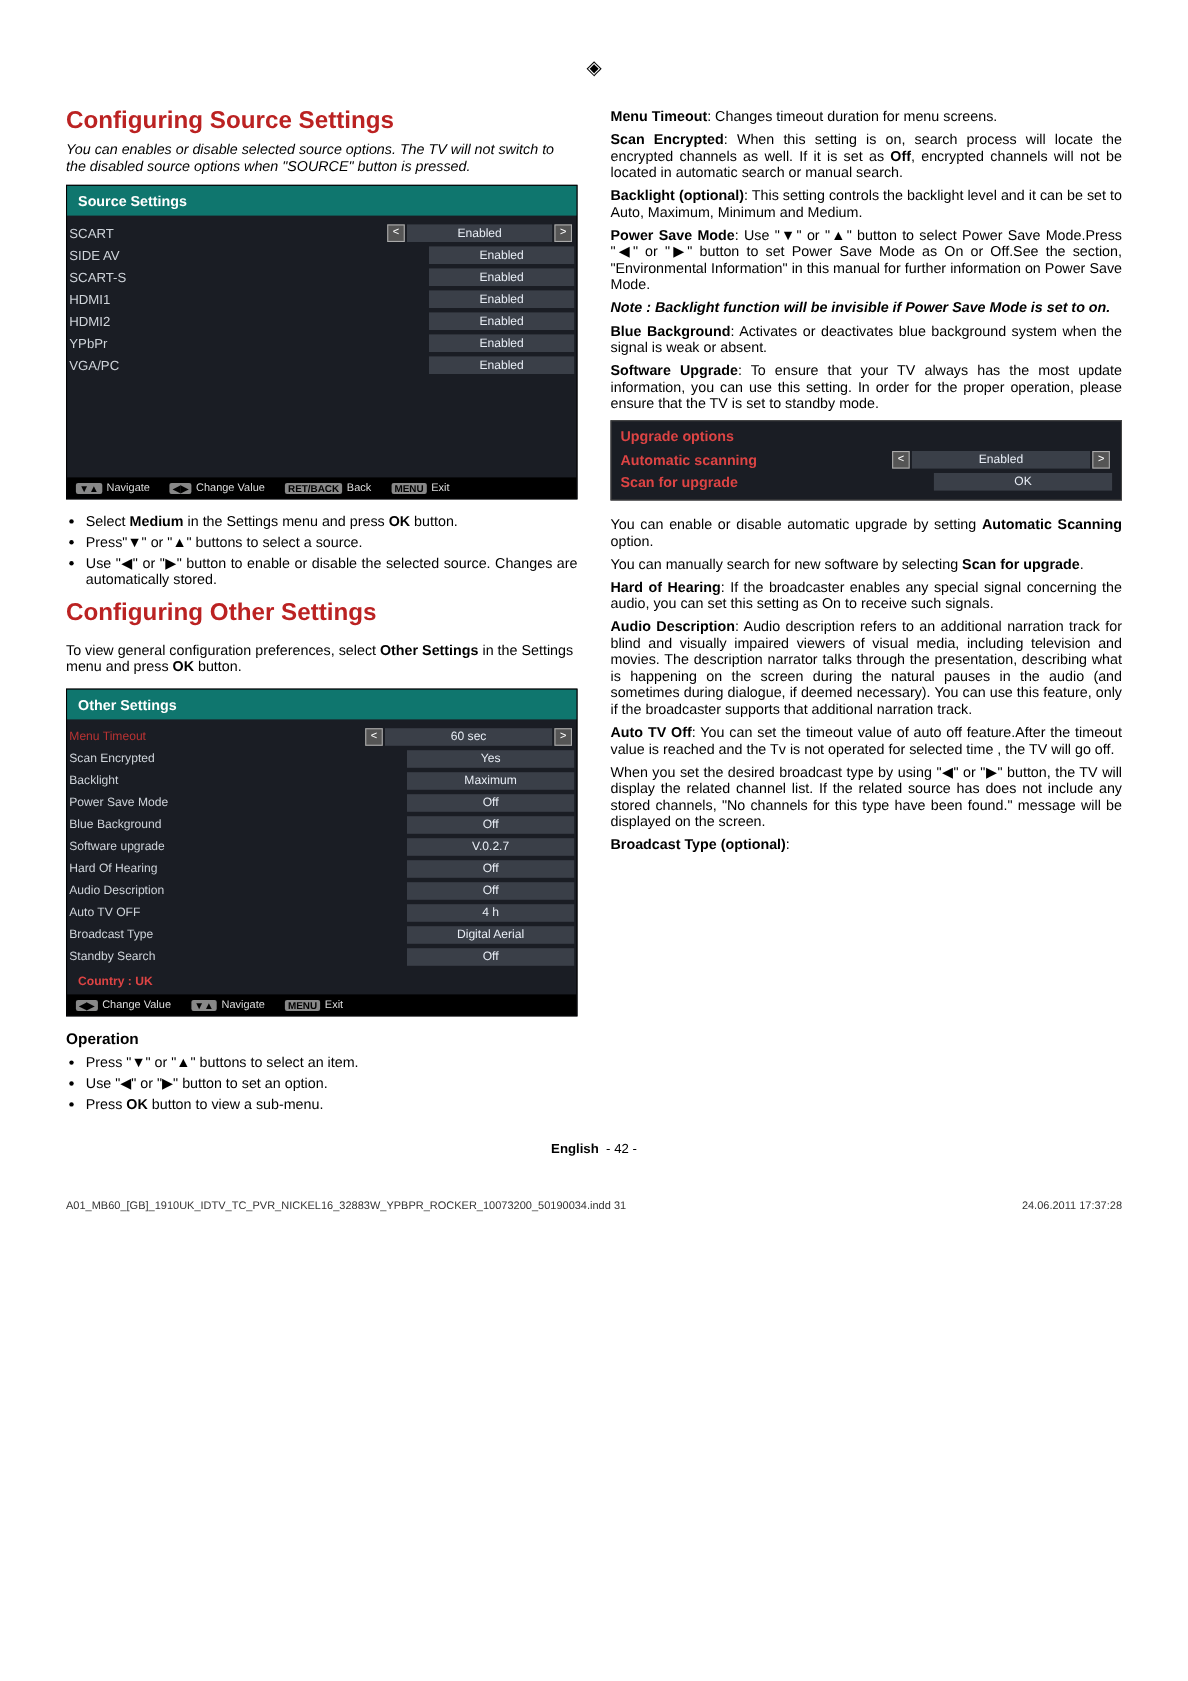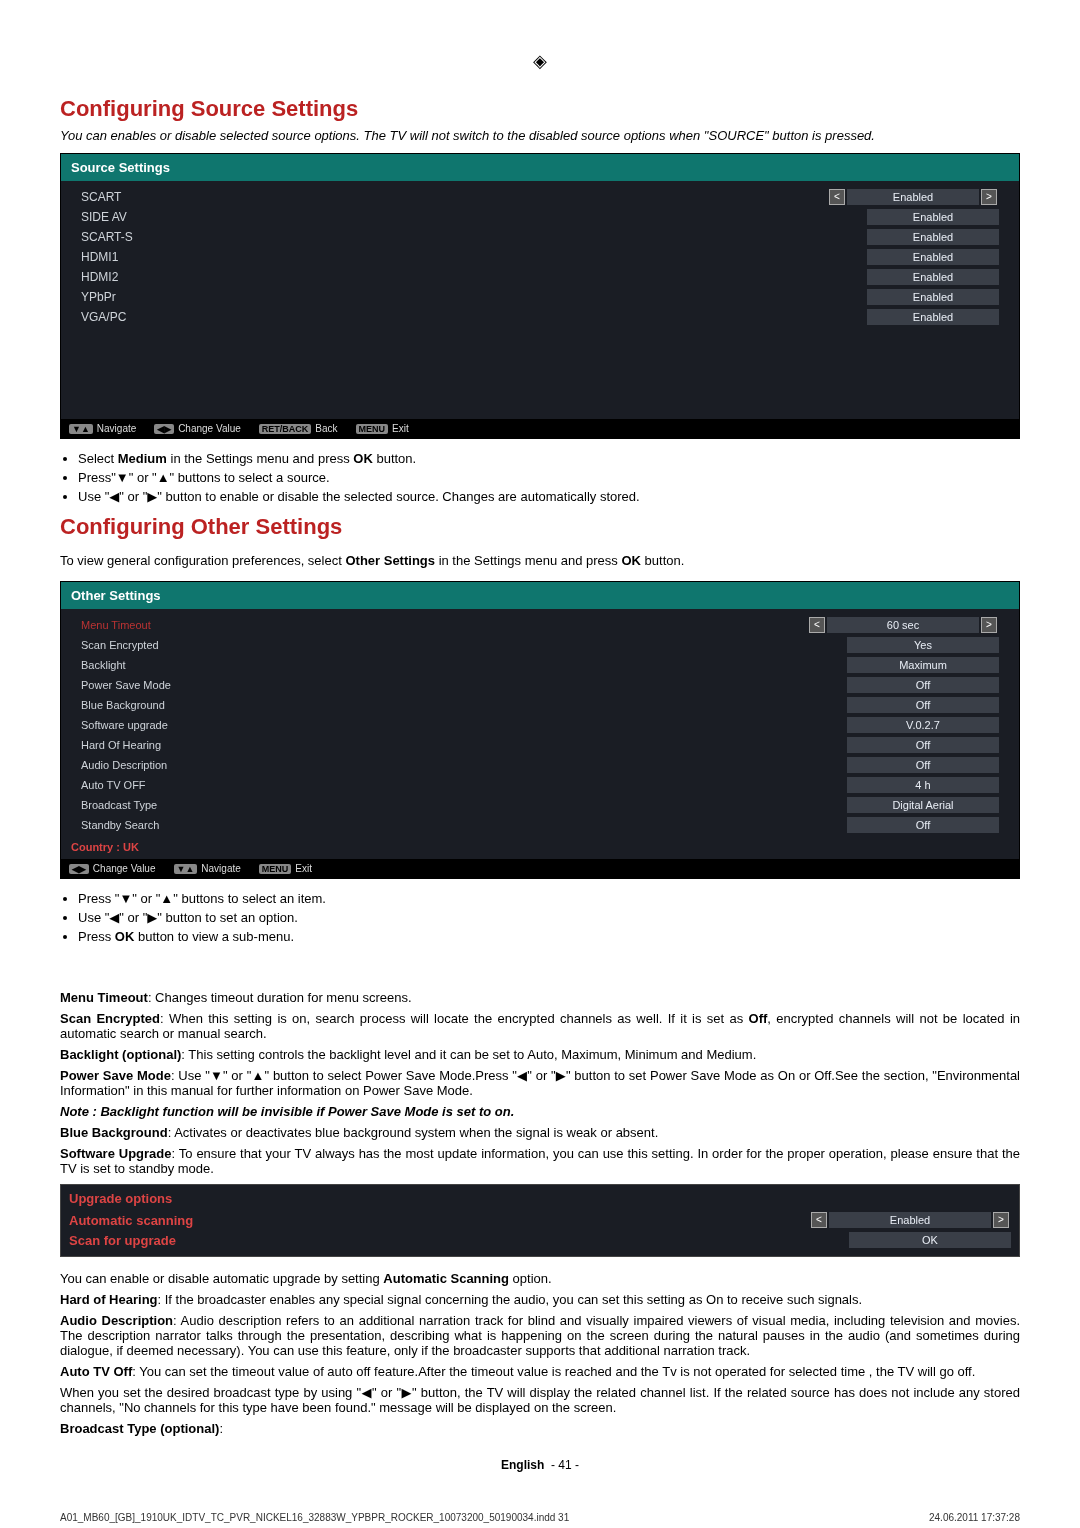--- a/index.html
+++ b/index.html
@@ -10,21 +10,20 @@
     width: 1080px;
     margin: 0 auto;
     padding: 40px 60px;
     box-sizing: border-box;
   }
   .reg-mark { text-align: center; margin: 10px 0 20px; font-size: 18px; }
   .cols {
     display: flex;
     gap: 30px;
     margin-top: 10px;
-    flex-direction: column;
   }
   .col {
     flex: 1;
     min-width: 0;
   }
   h2.section {
     color: #b22;
     font-size: 22px;
     font-weight: bold;
     margin: 4px 0 6px;
@@ -39,21 +38,21 @@
     border: 1px solid #000;
   }
   .menu-panel.small { font-size: 11px; }
   .menu-title {
     background: #0f766e;
     color: #fff;
     padding: 6px 10px;
     font-weight: bold;
     font-size: 13px;
   }
-  .menu-rows { padding: 6px 20px 2px; }
+  .menu-rows { padding: 6px 2px 2px; }
   .menu-row {
     display: flex;
     align-items: center;
     justify-content: space-between;
     padding: 2px 0;
   }
   .menu-row .label { flex: 1; color: #cfd4da; }
   .menu-row .value-pill {
     background: #3a3f48;
     color: #e8edf5;
@@ -265,20 +264,21 @@
             <span class="keycap">▼▲</span>
             <span>Navigate</span>
           </span>
         <span class="fkey">
             <span class="keycap">MENU</span>
             <span>Exit</span>
           </span>
       </div>
     </div>
 
+    <h3 class="sub">Operation</h3>
     <ul class="bullets" id="bullets2">
         <li>Press "▼" or "▲" buttons to select an item.</li>
         <li>Use "◀" or "▶" button to set an option.</li>
         <li>Press <b>OK</b> button to view a sub-menu.</li>
       </ul>
   </div>
 
   <div class="col">
     <div id="paras1">
         <p class="body"><b>Menu Timeout</b>: Changes timeout duration for menu screens.</p>
@@ -305,29 +305,30 @@
             <div class="menu-row">
               <span class="label" style="color: rgb(221, 68, 68); font-weight: bold;">Scan for upgrade</span>
               <span class="value-pill" style="min-width: 150px;">OK</span>
             </div>
           </div>
       </div>
     </div>
 
     <div id="paras3">
         <p class="body">You can enable or disable automatic upgrade by setting <b>Automatic Scanning</b> option.</p>
+        <p class="body">You can manually search for new software by selecting <b>Scan for upgrade</b>.</p>
         <p class="body"><b>Hard of Hearing</b>: If the broadcaster enables any special signal concerning the audio, you can set this setting as On to receive such signals.</p>
         <p class="body"><b>Audio Description</b>: Audio description refers to an additional narration track for blind and visually impaired viewers of visual media, including television and movies. The description narrator talks through the presentation, describing what is happening on the screen during the natural pauses in the audio (and sometimes during dialogue, if deemed necessary). You can use this feature, only if the broadcaster supports that additional narration track.</p>
         <p class="body"><b>Auto TV Off</b>: You can set the timeout value of auto off feature.After the timeout value is reached and the Tv is not operated for selected time , the TV will go off.</p>
         <p class="body">When you set the desired broadcast type by using "◀" or "▶" button, the TV will display the related channel list. If the related source has does not include any stored channels, "No channels for this type have been found." message will be displayed on the screen.</p>
         <p class="body"><b>Broadcast Type (optional)</b>:</p>
       </div>
   </div>
 </div>
 
 <div class="page-footer">
-  <b>English</b>&nbsp;&nbsp;<span>- 41 -</span>
+  <b>English</b>&nbsp;&nbsp;<span>- 42 -</span>
 </div>
 
 <div class="file-footer">
   <span>A01_MB60_[GB]_1910UK_IDTV_TC_PVR_NICKEL16_32883W_YPBPR_ROCKER_10073200_50190034.indd   31</span>
   <span>24.06.2011   17:37:28</span>
 </div>
 
 </body></html>

